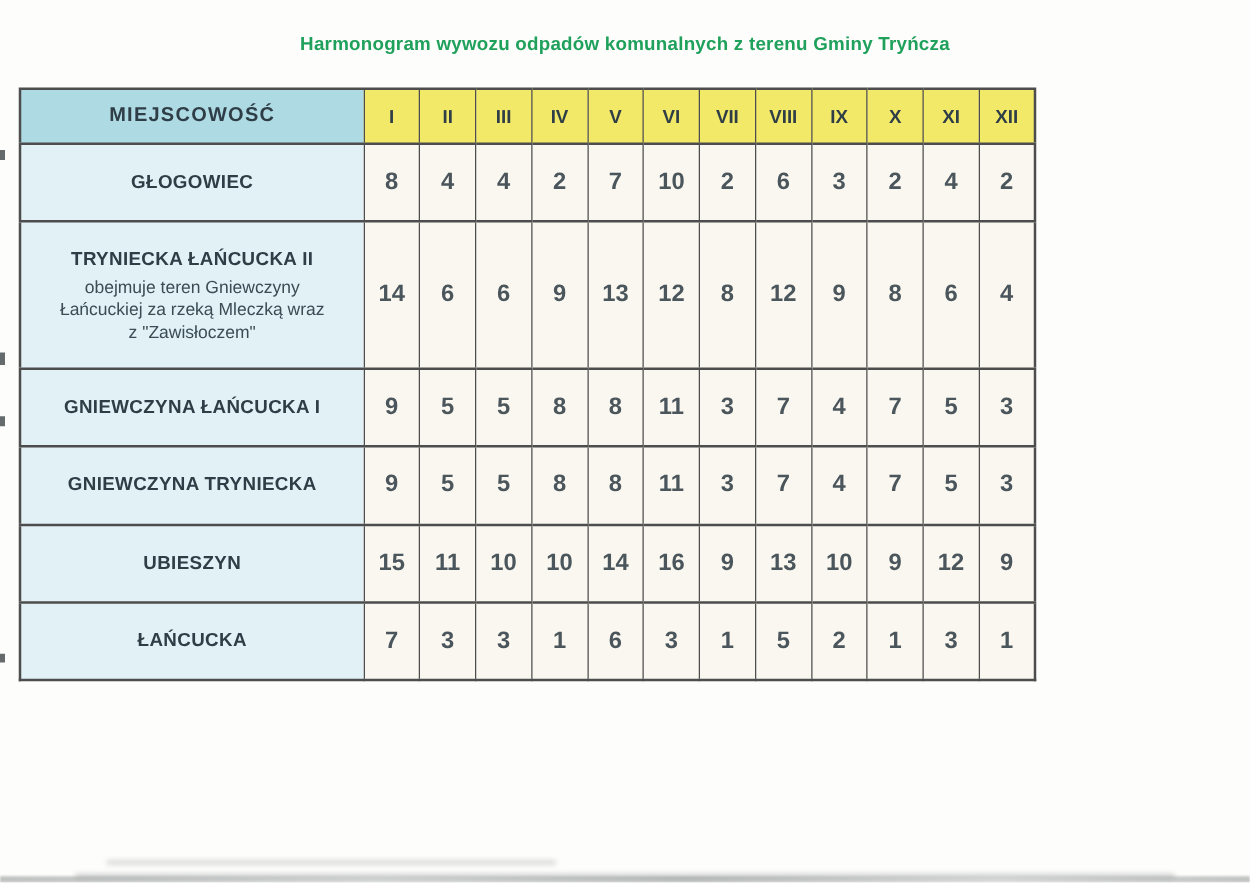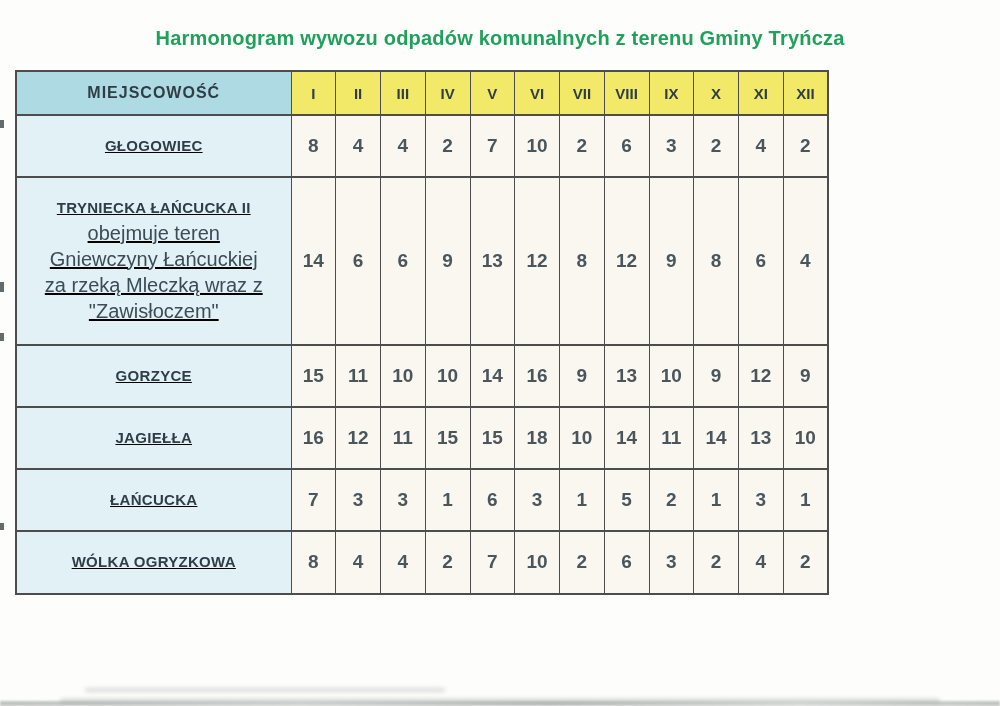--- a/index.html
+++ b/index.html
@@ -16,21 +16,21 @@
     --row-blue: #e1f1f6;
     --cell-cream: #f9f7ef;
     --border: #4d4d4d;
     --text-dark: #2f3e46;
     --number: #4b565c;
   }
   .page { position: relative; width: 1000px; height: 706px; }
   .title {
     position: absolute; top: 27px; left: 0; width: 100%;
     text-align: center;
-    font-size: 20px; font-weight: 700;
+    font-size: 15px; font-weight: 700;
     letter-spacing: 0.2px;
     color: var(--title-green);
   }
   table.schedule {
     position: absolute; top: 70px; left: 15px;
     width: 814px;
     border-collapse: collapse;
     table-layout: fixed;
     border: 2.5px solid var(--border);
   }
@@ -49,30 +49,29 @@
   }
   thead th.loc-head {
     background: var(--header-blue);
     font-size: 16px;
     letter-spacing: 1px;
   }
   tbody td.loc-cell {
     background: var(--row-blue);
     height: 50px;
     padding: 20px 8px;
-    text-decoration: underline;
   }
   .row-name {
     font-size: 15px; font-weight: 700;
     letter-spacing: 0.3px;
     color: var(--text-dark);
     line-height: 1.35;
   }
   .row-note {
-    font-size: 20px; font-weight: 400;
+    font-size: 14px; font-weight: 400;
     color: #3c4c54;
     line-height: 1.3;
     max-width: 218px;
     margin: 1px auto 0 auto;
   }
   tbody td.val-cell {
     background: var(--cell-cream);
     font-size: 19px; font-weight: 700;
     color: var(--number);
   }
@@ -157,85 +156,85 @@
           <td class="val-cell">12</td>
           <td class="val-cell">8</td>
           <td class="val-cell">12</td>
           <td class="val-cell">9</td>
           <td class="val-cell">8</td>
           <td class="val-cell">6</td>
           <td class="val-cell">4</td>
         </tr>
         <tr>
           <td class="loc-cell">
-            <div class="row-name">GORZYCE</div>
+            <div class="row-name">GNIEWCZYNA ŁAŃCUCKA I</div>
+          </td>
+          <td class="val-cell">9</td>
+          <td class="val-cell">5</td>
+          <td class="val-cell">5</td>
+          <td class="val-cell">8</td>
+          <td class="val-cell">8</td>
+          <td class="val-cell">11</td>
+          <td class="val-cell">3</td>
+          <td class="val-cell">7</td>
+          <td class="val-cell">4</td>
+          <td class="val-cell">7</td>
+          <td class="val-cell">5</td>
+          <td class="val-cell">3</td>
+        </tr>
+        <tr>
+          <td class="loc-cell">
+            <div class="row-name">GNIEWCZYNA TRYNIECKA</div>
+          </td>
+          <td class="val-cell">9</td>
+          <td class="val-cell">5</td>
+          <td class="val-cell">5</td>
+          <td class="val-cell">8</td>
+          <td class="val-cell">8</td>
+          <td class="val-cell">11</td>
+          <td class="val-cell">3</td>
+          <td class="val-cell">7</td>
+          <td class="val-cell">4</td>
+          <td class="val-cell">7</td>
+          <td class="val-cell">5</td>
+          <td class="val-cell">3</td>
+        </tr>
+        <tr>
+          <td class="loc-cell">
+            <div class="row-name">UBIESZYN</div>
           </td>
           <td class="val-cell">15</td>
           <td class="val-cell">11</td>
           <td class="val-cell">10</td>
           <td class="val-cell">10</td>
           <td class="val-cell">14</td>
           <td class="val-cell">16</td>
           <td class="val-cell">9</td>
           <td class="val-cell">13</td>
           <td class="val-cell">10</td>
           <td class="val-cell">9</td>
           <td class="val-cell">12</td>
           <td class="val-cell">9</td>
         </tr>
         <tr>
           <td class="loc-cell">
-            <div class="row-name">JAGIEŁŁA</div>
-          </td>
-          <td class="val-cell">16</td>
-          <td class="val-cell">12</td>
-          <td class="val-cell">11</td>
-          <td class="val-cell">15</td>
-          <td class="val-cell">15</td>
-          <td class="val-cell">18</td>
-          <td class="val-cell">10</td>
-          <td class="val-cell">14</td>
-          <td class="val-cell">11</td>
-          <td class="val-cell">14</td>
-          <td class="val-cell">13</td>
-          <td class="val-cell">10</td>
-        </tr>
-        <tr>
-          <td class="loc-cell">
             <div class="row-name">ŁAŃCUCKA</div>
           </td>
           <td class="val-cell">7</td>
           <td class="val-cell">3</td>
           <td class="val-cell">3</td>
           <td class="val-cell">1</td>
           <td class="val-cell">6</td>
           <td class="val-cell">3</td>
           <td class="val-cell">1</td>
           <td class="val-cell">5</td>
           <td class="val-cell">2</td>
           <td class="val-cell">1</td>
           <td class="val-cell">3</td>
           <td class="val-cell">1</td>
-        </tr>
-        <tr>
-          <td class="loc-cell">
-            <div class="row-name">WÓLKA OGRYZKOWA</div>
-          </td>
-          <td class="val-cell">8</td>
-          <td class="val-cell">4</td>
-          <td class="val-cell">4</td>
-          <td class="val-cell">2</td>
-          <td class="val-cell">7</td>
-          <td class="val-cell">10</td>
-          <td class="val-cell">2</td>
-          <td class="val-cell">6</td>
-          <td class="val-cell">3</td>
-          <td class="val-cell">2</td>
-          <td class="val-cell">4</td>
-          <td class="val-cell">2</td>
         </tr>
       </tbody>
   </table>
 
   <div class="smudge smudge-1"></div>
   <div class="smudge smudge-2"></div>
   <div class="bottom-band"></div>
   <div class="edge-speck speck-1"></div>
   <div class="edge-speck speck-2"></div>
   <div class="edge-speck speck-3"></div>

